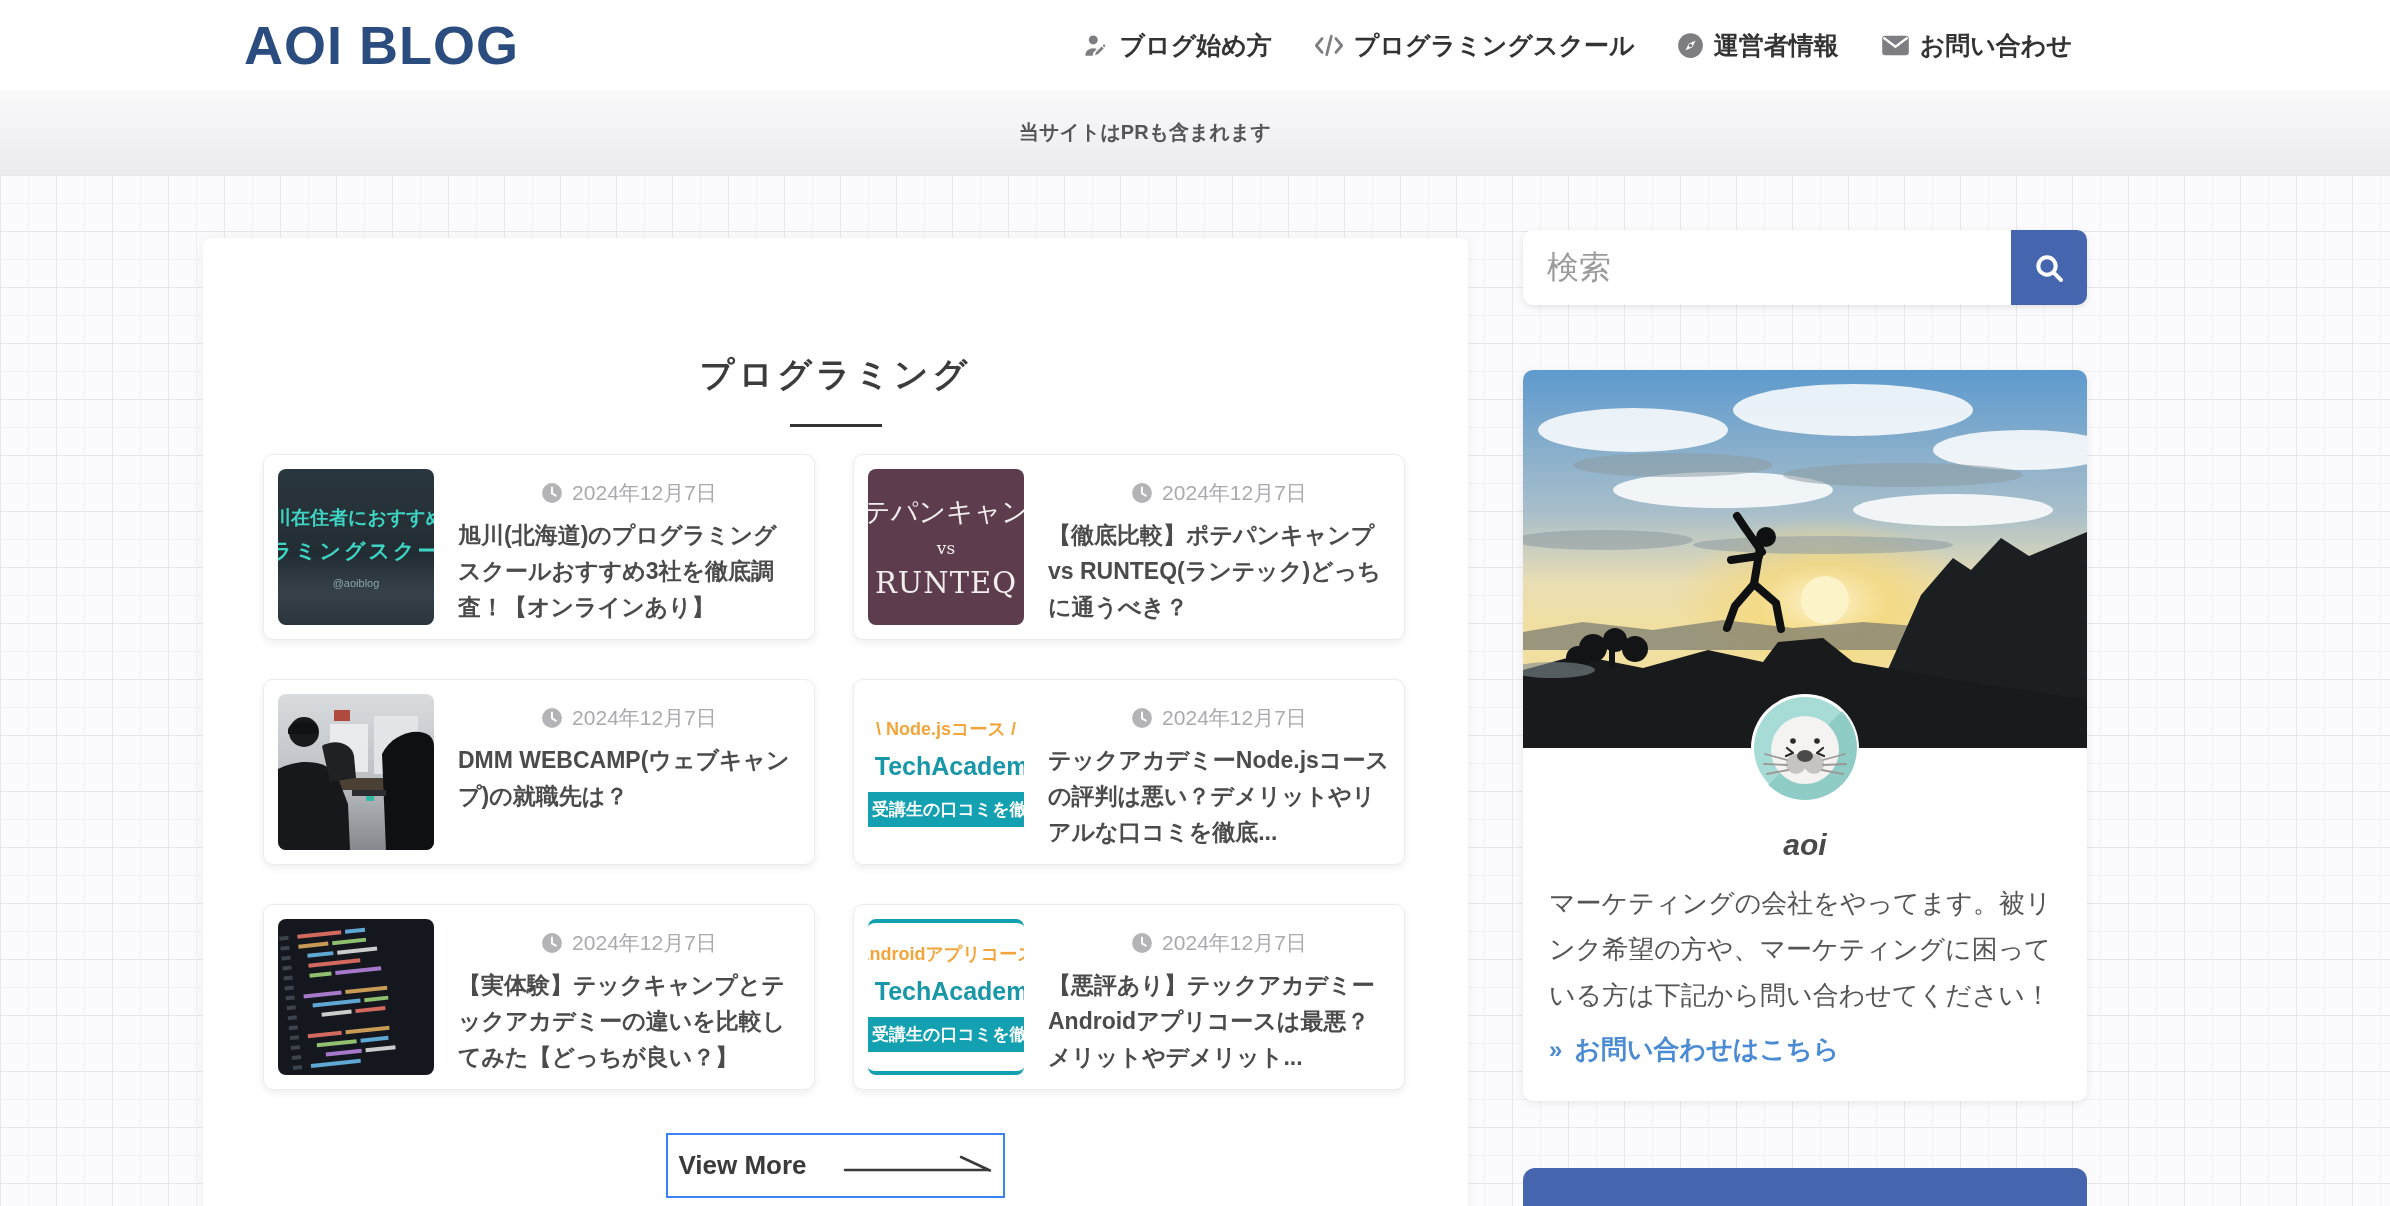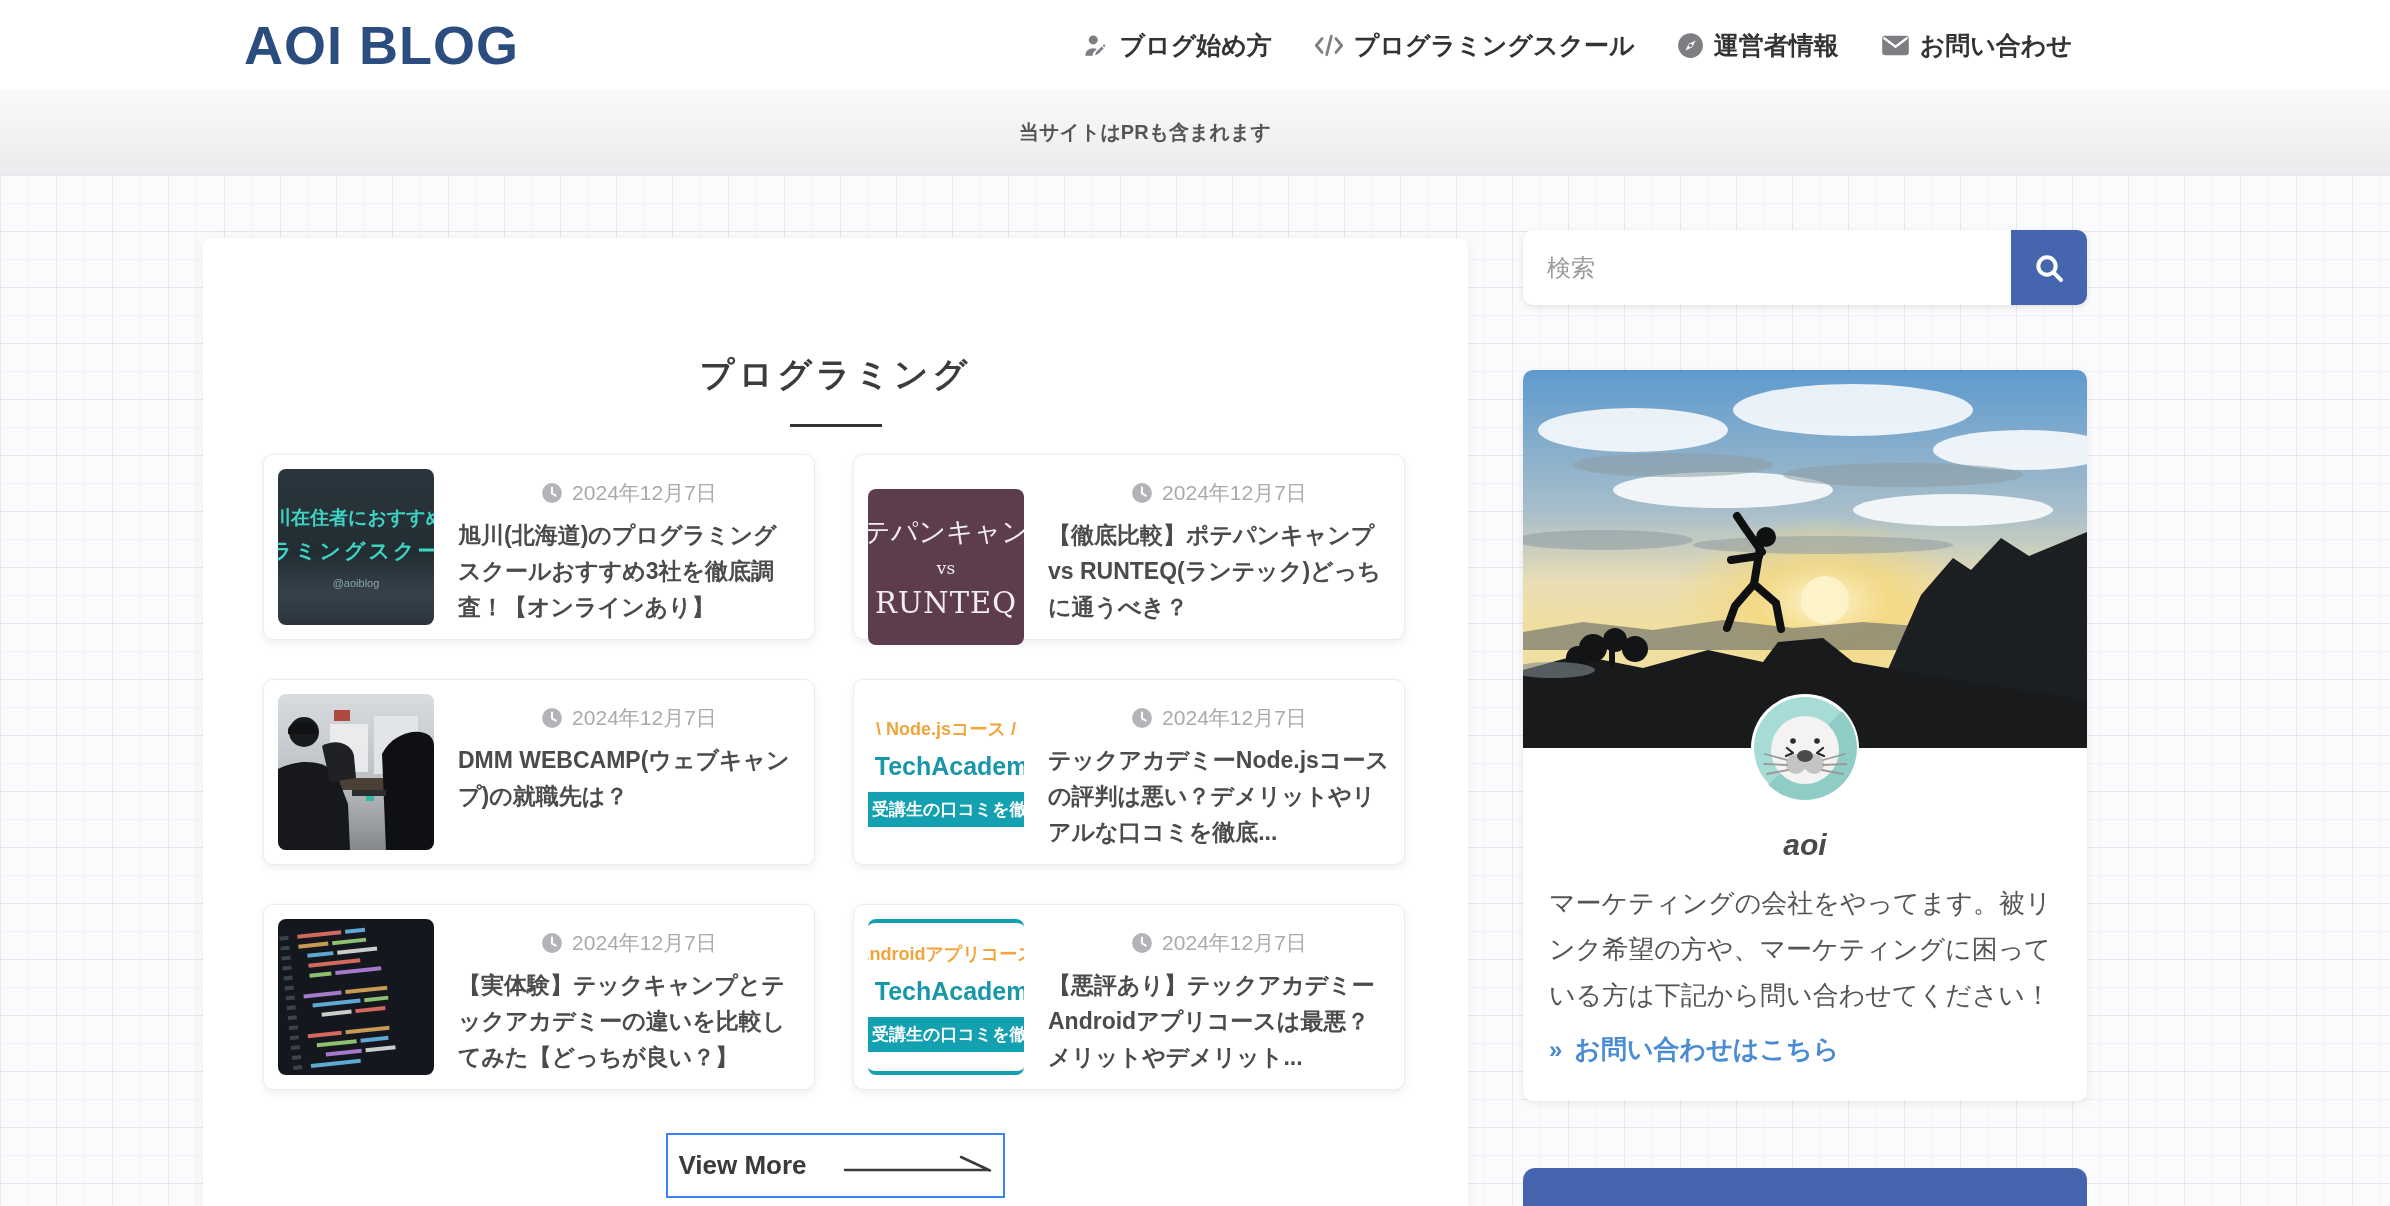--- a/index.html
+++ b/index.html
@@ -52,21 +52,21 @@
 
   
   .thumb-night { background:linear-gradient(#2a363d 0%, #222d33 55%, #36414a 80%, #2b343b 100%);
     display:flex; flex-direction:column; align-items:center; justify-content:center; }
   .thumb-night .t1 { font-size:19px; font-weight:bold; color:#3ed3c2; white-space:nowrap; }
   .thumb-night .t2 { font-size:21px; font-weight:bold; color:#3ed3c2; white-space:nowrap;
     letter-spacing:3px; margin-top:6px; }
   .thumb-night .credit { font-size:11px; color:#8aa7a7; margin-top:12px; }
 
   .thumb-plum { background:#5c3c4d; display:flex; flex-direction:column; align-items:center;
-    justify-content:center; color:#f3eeee; font-family:"DejaVu Serif", serif;margin-top:20px; }
+    justify-content:center; color:#f3eeee; font-family:"DejaVu Serif", serif; }
   .thumb-plum .t1 { font-size:27px; white-space:nowrap; }
   .thumb-plum .t2 { font-size:17px; margin:8px 0; }
   .thumb-plum .t3 { font-size:29px; letter-spacing:1px; }
 
   .thumb-ta { background:#fff; display:flex; flex-direction:column; align-items:center;
     justify-content:center; gap:11px; }
   .thumb-ta .tag { font-size:18px; font-weight:bold; color:#f2a53a; white-space:nowrap; }
   .thumb-ta .logo-row { display:flex; align-items:center; gap:5px; white-space:nowrap; }
   .thumb-ta .chev { color:#2a5ca8; font-size:24px; font-weight:bold; }
   .thumb-ta .ta-name { font-size:25px; font-weight:bold; color:#1797a8; }
@@ -78,21 +78,21 @@
 
   
   .view-more { width:339px; height:65px; border:2px solid #3b82f6; background:#fff;
     margin:43px auto 0 auto; display:flex; align-items:center; justify-content:center;
     gap:36px; font-size:26px; font-weight:bold; color:#3a3a3a; cursor:pointer; }
 
   
   .sidebar { position:absolute; left:1523px; top:0; width:564px; }
   .search-box { margin-top:55px; height:75px; display:flex; border-radius:10px;
     box-shadow:0 2px 6px rgba(0,0,0,0.10); overflow:hidden; background:#fff; }
-  .search-input { flex:1; border:none; outline:none; font-size:24px; padding:0 24px;
+  .search-input { flex:1; border:none; outline:none; font-size:32px; padding:0 24px;
     color:#333; font-family:Liberation Sans, sans-serif; }
   .search-input::placeholder { color:#9b9b9b; }
   .search-btn { width:76px; background:#4565ae; border:none; cursor:pointer;
     display:flex; align-items:center; justify-content:center; }
 
   .profile-card { margin-top:65px; background:#fff; border-radius:10px;
     box-shadow:0 2px 8px rgba(0,0,0,0.08); padding-bottom:34px; }
   .hero { width:564px; height:378px; border-radius:10px 10px 0 0; display:block; }
   .avatar { width:112px; height:112px; margin:-56px auto 0 auto; display:block;
     position:relative; }

